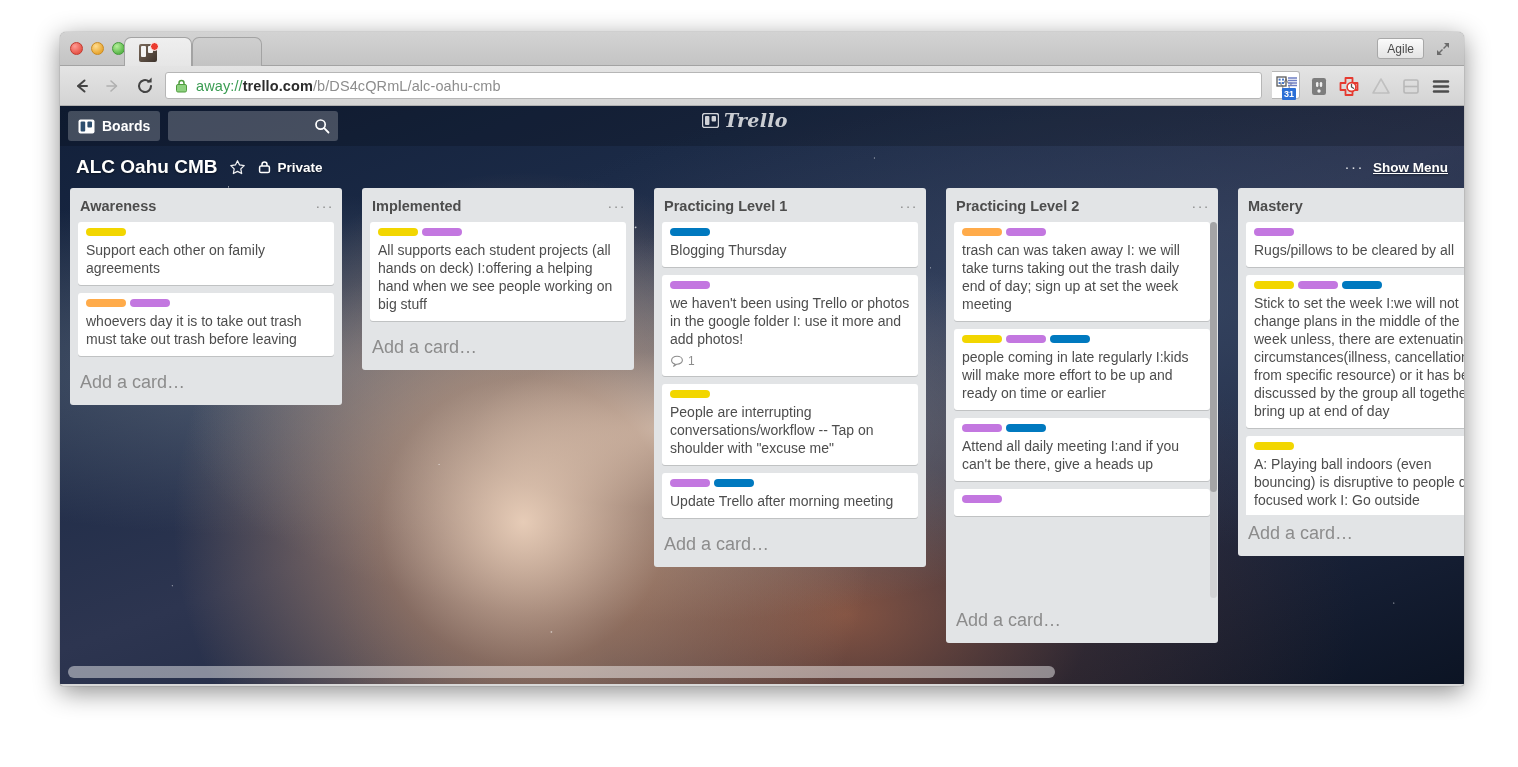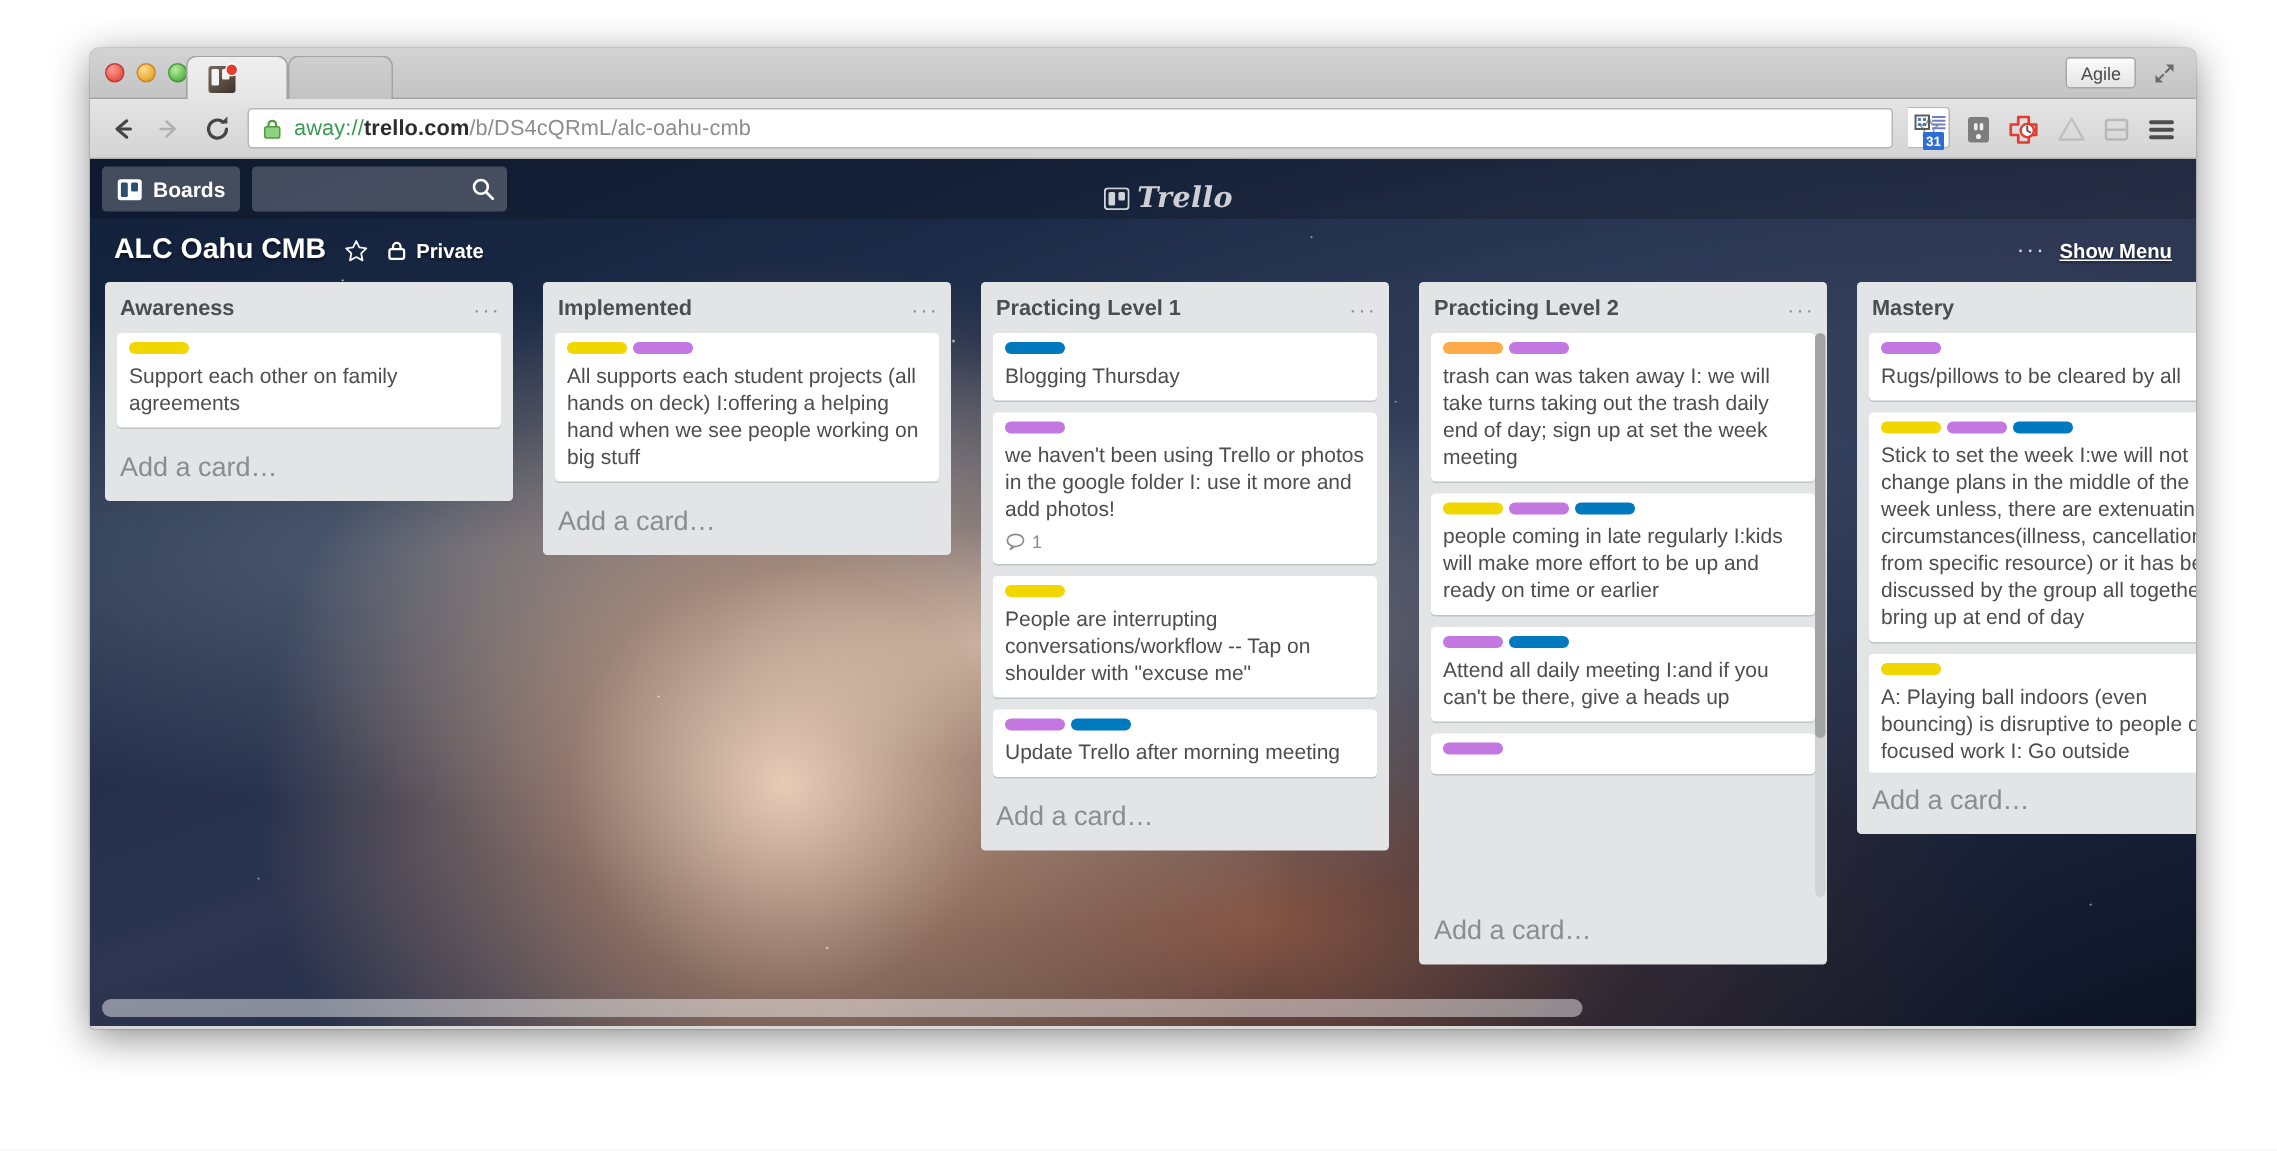--- a/index.html
+++ b/index.html
@@ -181,23 +181,23 @@
   #search-input {
     width: 100%; height: 100%;
     background: transparent; border: none; outline: none;
     color: #fff; font-size: 14px; padding: 0 28px 0 9px;
     font-family: "Liberation Sans", sans-serif;
   }
   #search-input::placeholder { color: rgba(255,255,255,0.75); }
   #search-icon { position: absolute; right: 8px; top: 7px; width: 16px; height: 16px; }
 
   #trello-logo {
-    position: absolute; left: 0; right: 0; top: 15px;
+    position: absolute; left: 0; right: 0; top: 3px;
     margin: 0 auto; width: 120px;
-    display: flex; align-items: center; justify-content: flex-end; gap: 5px;
+    display: flex; align-items: center; justify-content: flex-start; gap: 5px;
     color: rgba(255,255,255,0.78);
   }
   #trello-logo-icon { width: 17px; height: 15px; }
   #trello-logo-text {
     font-family: "DejaVu Serif", serif;
     font-style: italic; font-size: 19px; font-weight: bold;
     letter-spacing: .3px;
   }
 
   #header-right {
@@ -506,20 +506,27 @@
             <span class="list-title">Awareness</span>
             <span class="list-menu-dots">···</span>
           </div>
           <div class="cards">
             <div class="card">
               <div class="labels">
                 <span class="label" style="background: rgb(242, 214, 0);"></span>
               </div>
               <div class="card-title">Support each other on family agreements</div>
             </div>
+            <div class="card">
+              <div class="labels">
+                <span class="label" style="background: rgb(255, 171, 74);"></span>
+                <span class="label" style="background: rgb(195, 119, 224);"></span>
+              </div>
+              <div class="card-title">whoevers day it is to take out trash must take out trash before leaving</div>
+            </div>
           </div>
           <div class="add-card">Add a card…</div>
         </div>
         <div class="list">
           <div class="list-header">
             <span class="list-title">Implemented</span>
             <span class="list-menu-dots">···</span>
           </div>
           <div class="cards">
             <div class="card">

